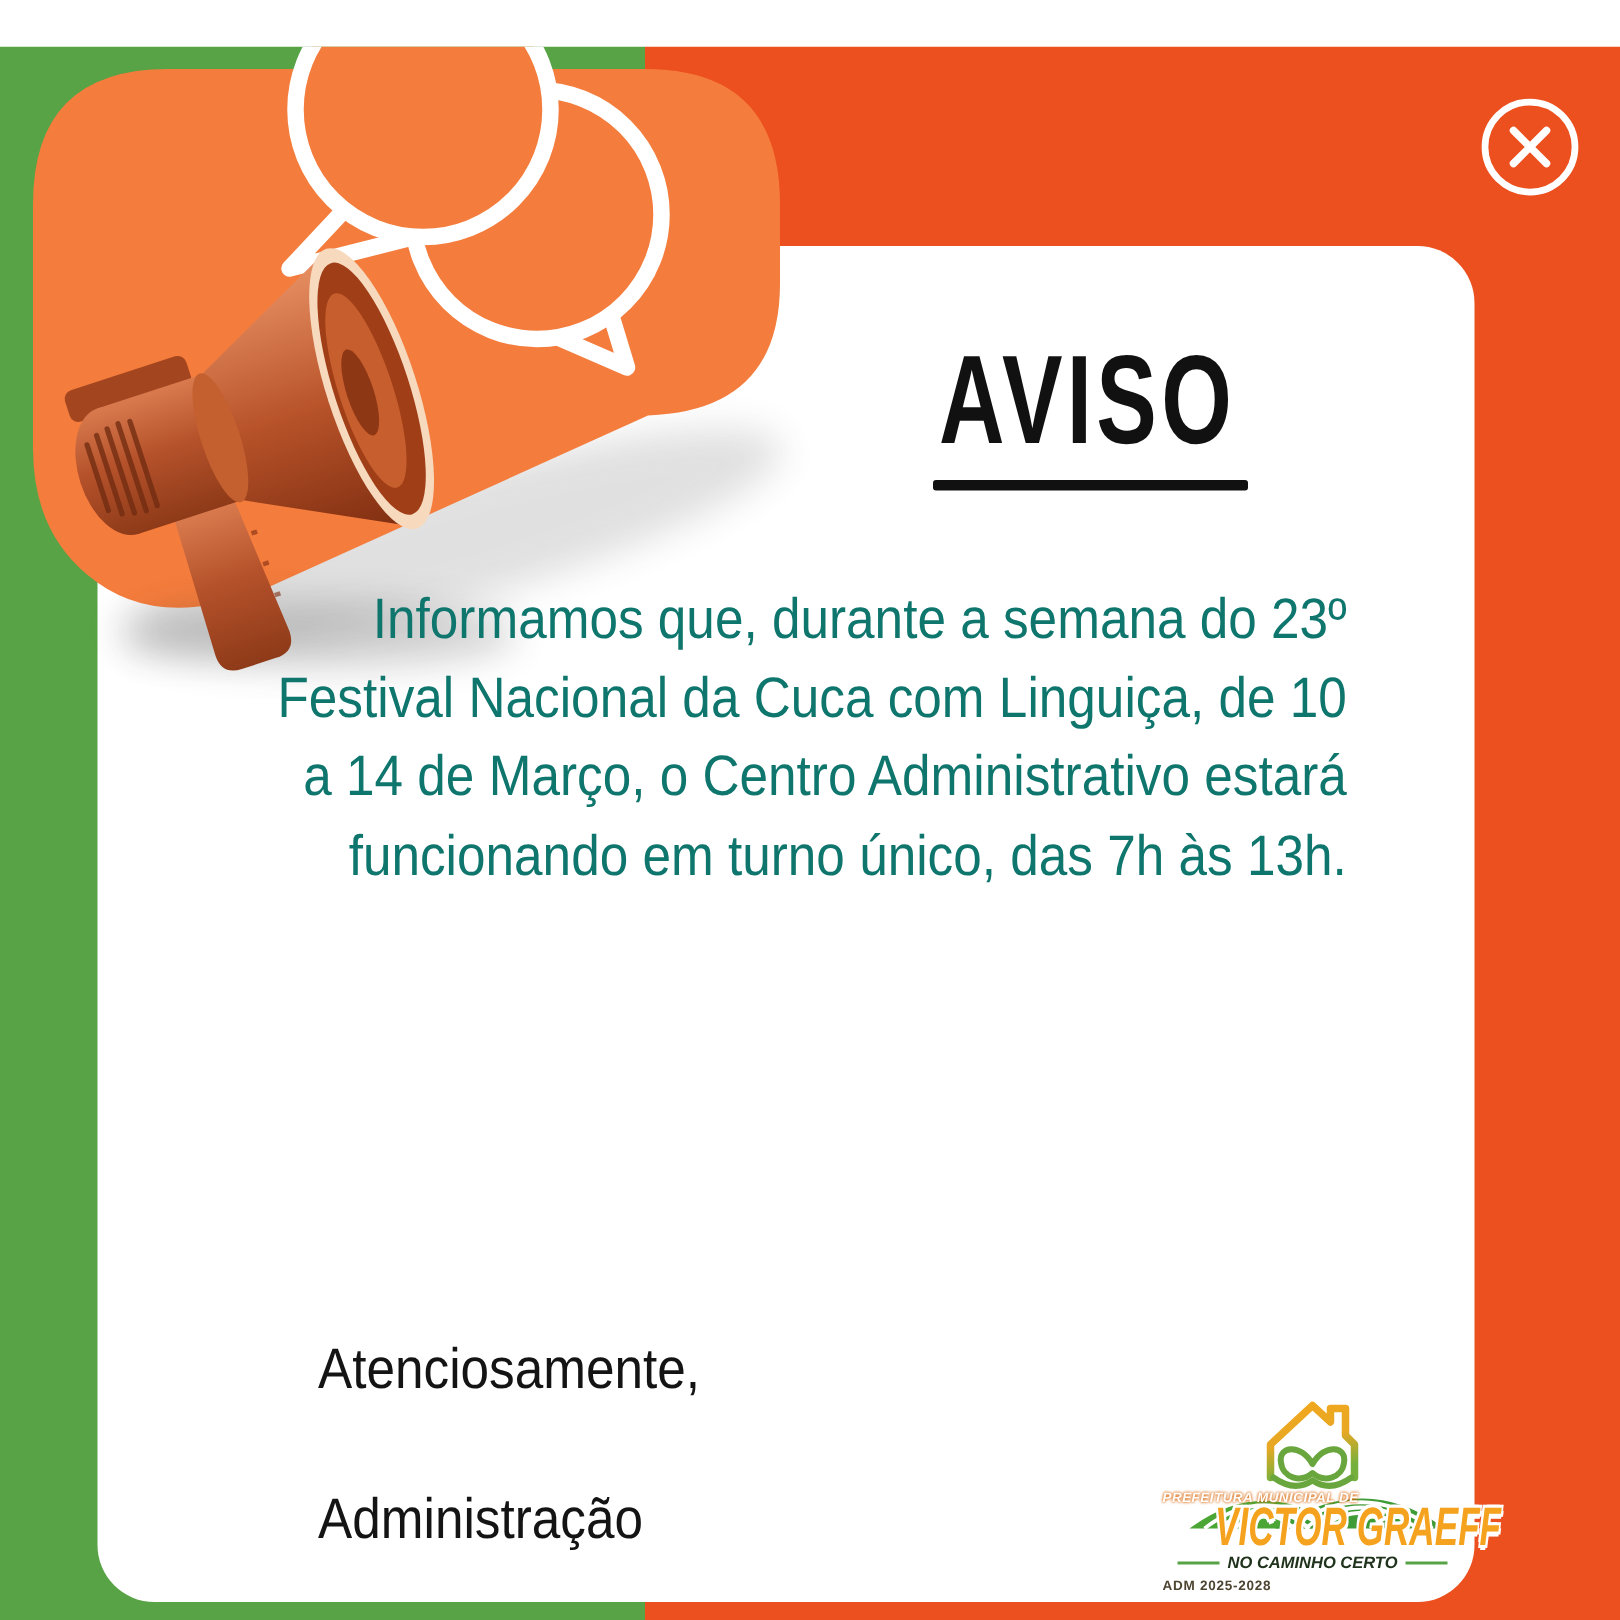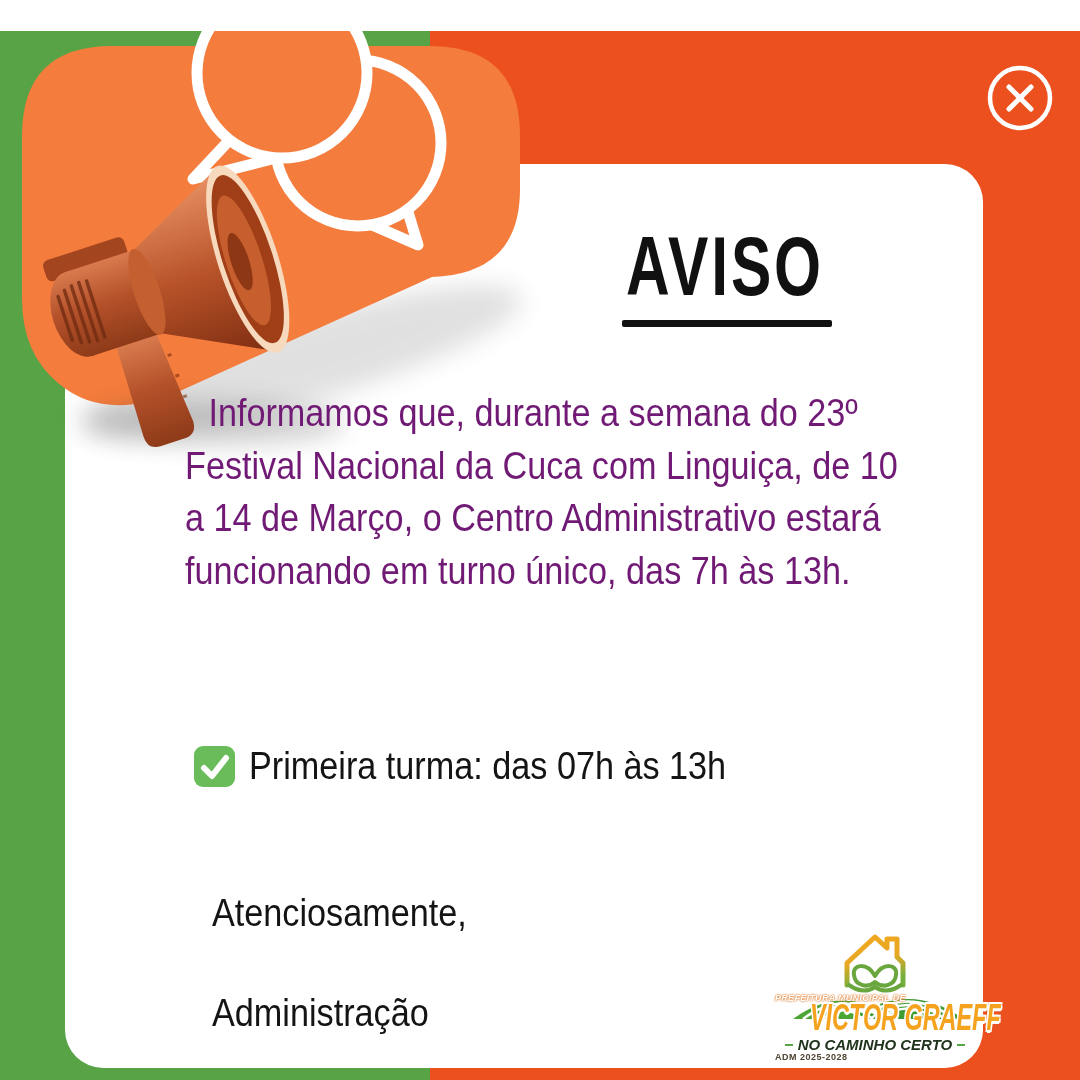--- a/index.html
+++ b/index.html
@@ -19,21 +19,21 @@
   .close-btn { position:absolute; left:984px; top:31px; width:72px; height:72px;
                background:transparent; border:none; cursor:pointer; }
 
   .title { position:absolute; left:560px; top:200px; width:330px; height:70px;
            line-height:70px; text-align:center; font-size:84px; font-weight:bold;
            letter-spacing:4px; color:#111; transform:scaleX(0.72); transform-origin:center;
            white-space:nowrap; }
   .title-underline { position:absolute; left:622px; top:289px; width:210px; height:7px;
                      background:#111; border-radius:2px; }
 
-  .para { position:absolute; left:185px; color:#701a75; }
+  .para { position:absolute; left:185px; color:#0f766e;text-align:right; }
   .p1 { top:356px; }
   .p2 { top:613px; }
   .line { height:52.5px; line-height:52.5px; font-size:38px; white-space:nowrap;
           transform:scaleX(0.9); transform-origin:left center; }
   .indent { padding-left:26px; }
 
   .check-row { position:absolute; left:192px; height:50px; display:flex;
                align-items:center; gap:12px; }
   .row1 { top:710px; }
   .row2 { top:763px; }
@@ -56,21 +56,21 @@
                 text-shadow:0 0 2px rgba(220,110,20,.95), 0 0 2px rgba(220,110,20,.95); }
   .logo-name { position:absolute; left:0; top:76px; width:200px; text-align:center;
                font-size:36px; line-height:36px; font-weight:bold; font-style:italic;
                color:#f5a31e; white-space:nowrap; transform:scaleX(0.65);
                transform-origin:center;
                text-shadow:-2px -2px 0 #fff, 2px -2px 0 #fff, -2px 2px 0 #fff,
                             2px 2px 0 #fff, 0 3px 0 #fff; }
   .logo-slogan { position:absolute; left:10px; top:112px; width:180px; display:flex;
                  align-items:center; gap:5px; }
   .logo-slogan .rule { flex:1; height:2px; background:#57a345; }
-  .logo-slogan .slogan-text { font-size:15px; font-weight:bold; font-style:italic;
+  .logo-slogan .slogan-text { font-size:11px; font-weight:bold; font-style:italic;
                               color:#20331c; white-space:nowrap; }
   .logo-term { position:absolute; left:0; top:128px; width:200px; text-align:left;
                font-size:9px; font-weight:bold; color:#4d4432; letter-spacing:0.5px; }
 </style>
 </head>
 <body>
 
 <div class="canvas">
 
   <div class="bg-green"></div>
@@ -152,27 +152,20 @@
   <div class="title-underline"></div>
 
   <div class="para p1">
     <div class="line indent">Informamos que, durante a semana do 23º</div>
     <div class="line">Festival Nacional da Cuca com Linguiça, de 10</div>
     <div class="line">a 14 de Março, o Centro Administrativo estará</div>
     <div class="line">funcionando em turno único, das 7h às 13h.</div>
   </div>
 
 
-  <div class="check-row row1">
-    <svg class="check-box" viewBox="0 0 45 45">
-      <rect x="2" y="2" width="41" height="41" rx="9" fill="#6abc5b"></rect>
-      <path d="M12,24 L20,32 L34,14" fill="none" stroke="#ffffff" stroke-width="6" stroke-linecap="round" stroke-linejoin="round"></path>
-    </svg>
-    <span class="label">Primeira turma: das 07h às 13h</span>
-  </div>
 
   <div class="closing">Atenciosamente,</div>
   <div class="signature">Administração</div>
 
   <div class="logo">
     <svg class="logo-svg" width="200" height="145" viewBox="0 0 200 145">
       <defs>
         <linearGradient id="houseGrad" x1="0" y1="0" x2="0.25" y2="1">
           <stop offset="0" stop-color="#f2a71d"></stop>
           <stop offset="0.55" stop-color="#e7a824"></stop>

